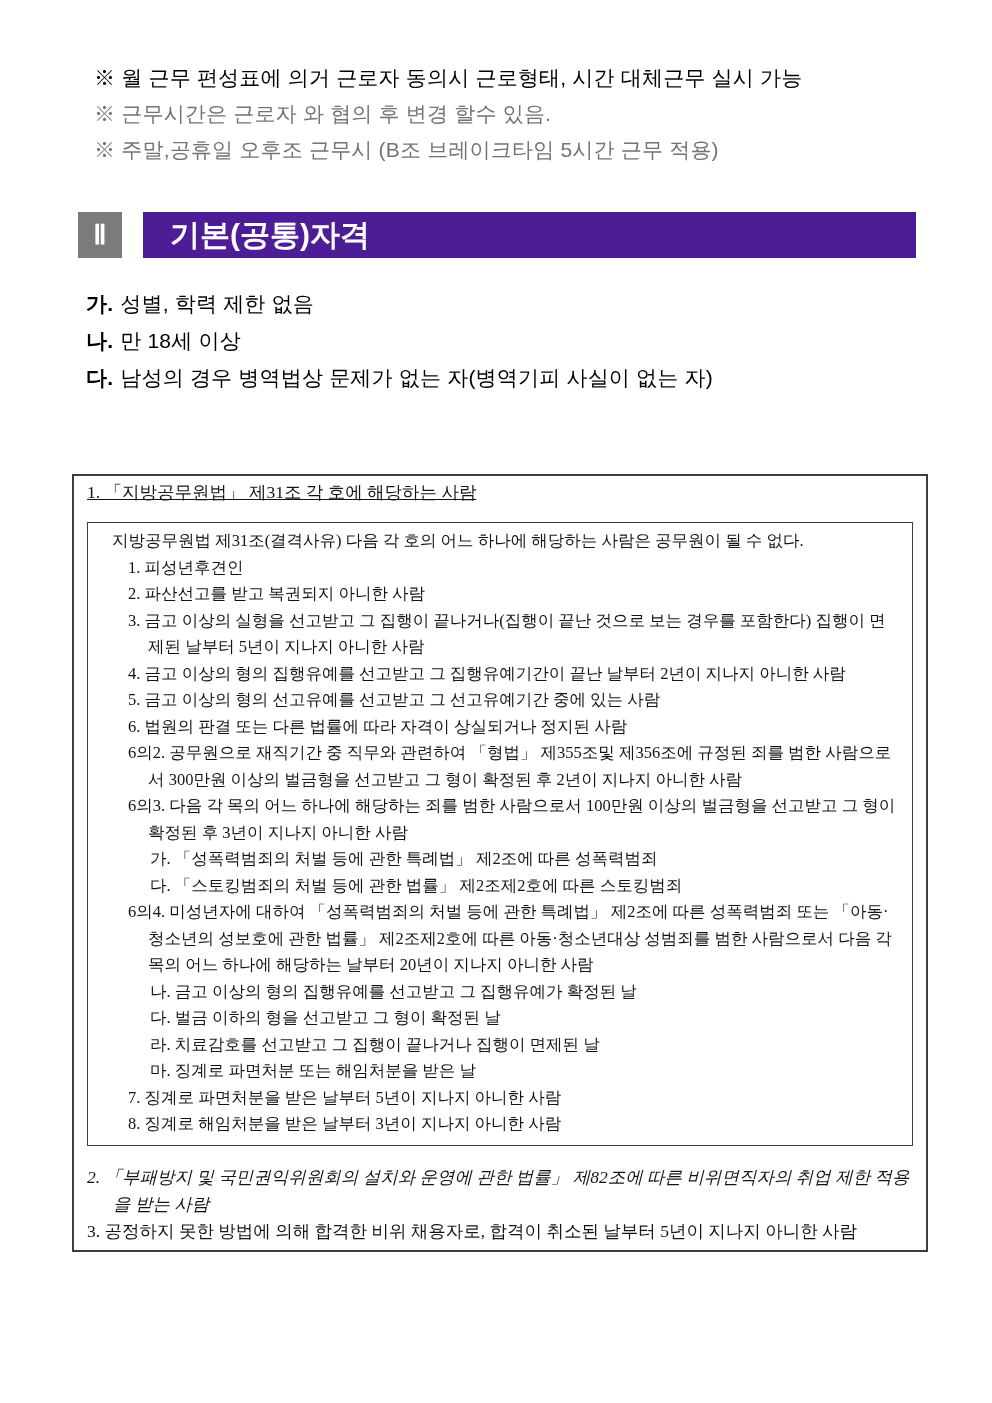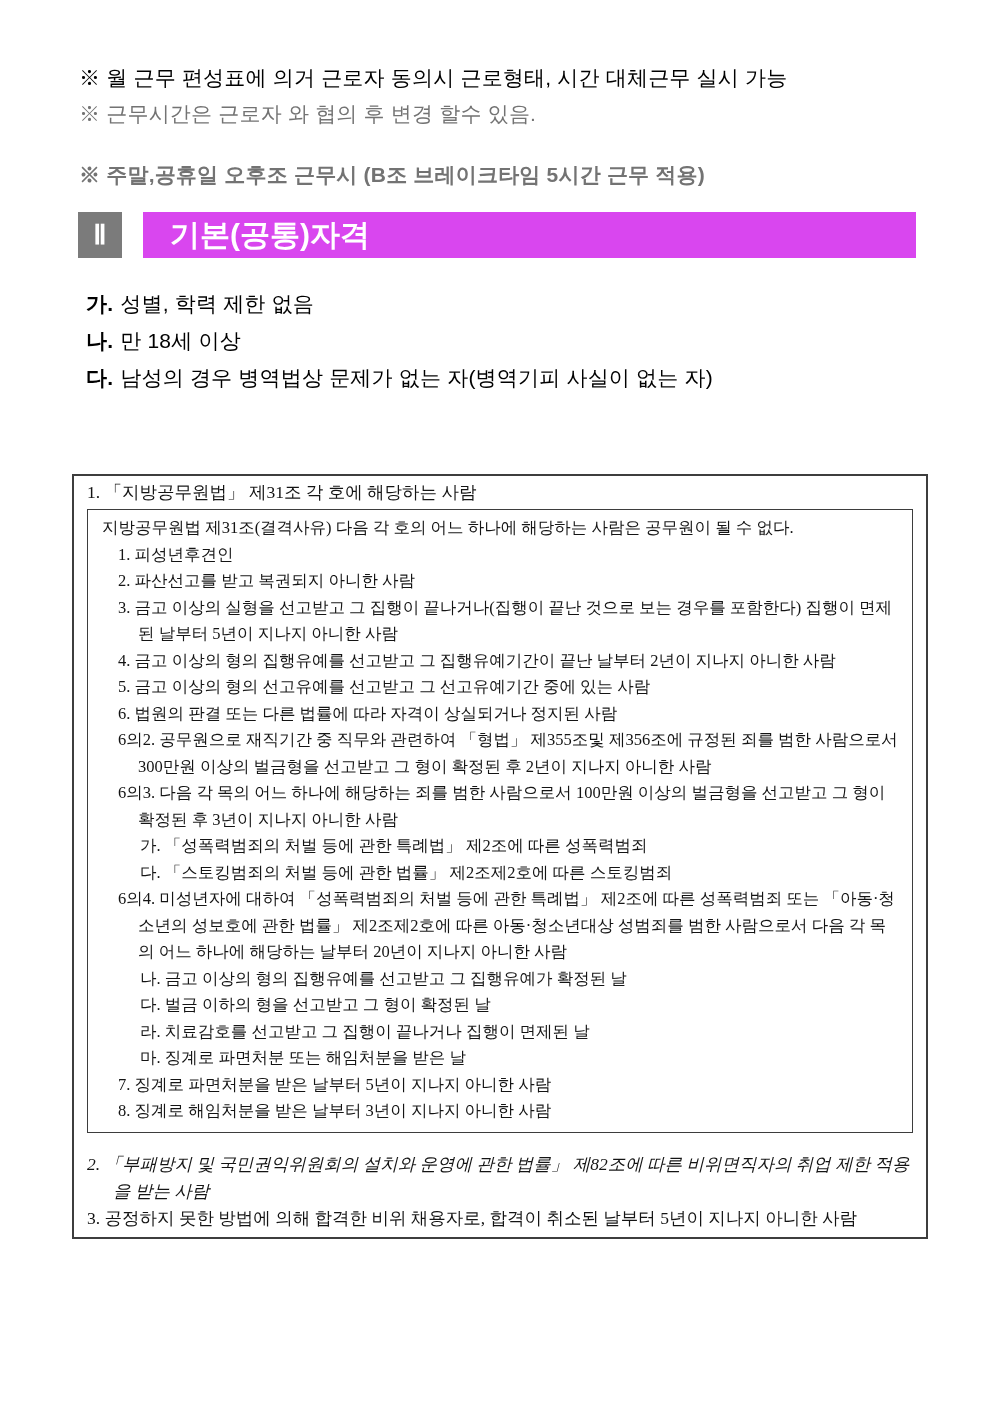--- a/index.html
+++ b/index.html
@@ -6,60 +6,60 @@
   body {
     width:992px; height:1403px;
     background:#ffffff;
     font-family:"Liberation Sans", sans-serif;
     color:#000;
     position:relative;
     overflow:hidden;
   }
 
   
-  .notes { position:absolute; left:79px; top:60px; }
+  .notes { position:absolute; left:94px; top:60px; }
   .note { font-size:21px; line-height:36px; white-space:nowrap; letter-spacing:0.2px; }
   .note.blue { color:#737373; }
-  .note.bold { font-weight:bold;margin-top:25px; }
+  .note.bold { font-weight:normal; }
 
   
   .section-header { position:absolute; left:78px; top:212px; display:flex; align-items:stretch; }
   .numeral-box {
     width:44px; height:46px; background:#7b7b7b; color:#ffffff;
     display:flex; align-items:center; justify-content:center;
     font-family:"Liberation Serif", serif; font-size:27px; font-weight:bold;
   }
   .header-gap { width:21px; }
   .title-bar {
-    width:773px; height:46px; background:#d946ef; color:#ffffff;
+    width:773px; height:46px; background:#4c1d95; color:#ffffff;
     display:flex; align-items:center; padding-left:27px; box-sizing:border-box;
     font-size:30px; font-weight:800; letter-spacing:0px;
   }
 
   
   .quals { position:absolute; left:86px; top:270px;margin-top:15px; }
   .qual { font-size:21px; line-height:37px; white-space:nowrap; letter-spacing:0.2px; }
   .qual .lbl { font-weight:bold; margin-right:7px; }
 
   
   .rule-box {
     position:absolute; left:72px; top:474px; width:856px;
     box-sizing:border-box; border:2px solid #3d3d3d;
     padding:3px 10px 5px 9px;
     font-family:"Liberation Serif", serif; color:#141414;
   }
   .bx-head { font-size:18px; font-weight:bold; line-height:27px; letter-spacing:-0.2px; }
   .bx-item { font-size:17.5px; line-height:27px; padding-left:30px; text-indent:-26px; }
-  .bx-item.first { margin-bottom:3px; }
+  .bx-item.first { margin-bottom:16px;text-decoration:underline; }
   .bx-item.after-inner { margin-top:18px;font-style:italic; }
 
   .inner-box {
     border:1px solid #3d3d3d;
     margin:1px 3px 3px 4px;
-    padding:5px 10px 7px 12px;
+    padding:5px 10px 7px 22px;
     font-size:16.5px; line-height:26.5px;
   }
   .intro { padding-left:2px; }
   .lv1 { padding-left:38px; text-indent:-20px; }
   .lv2 { padding-left:60px; text-indent:-20px; }
 </style>
 </head>
 <body>
 
 <div class="notes">

